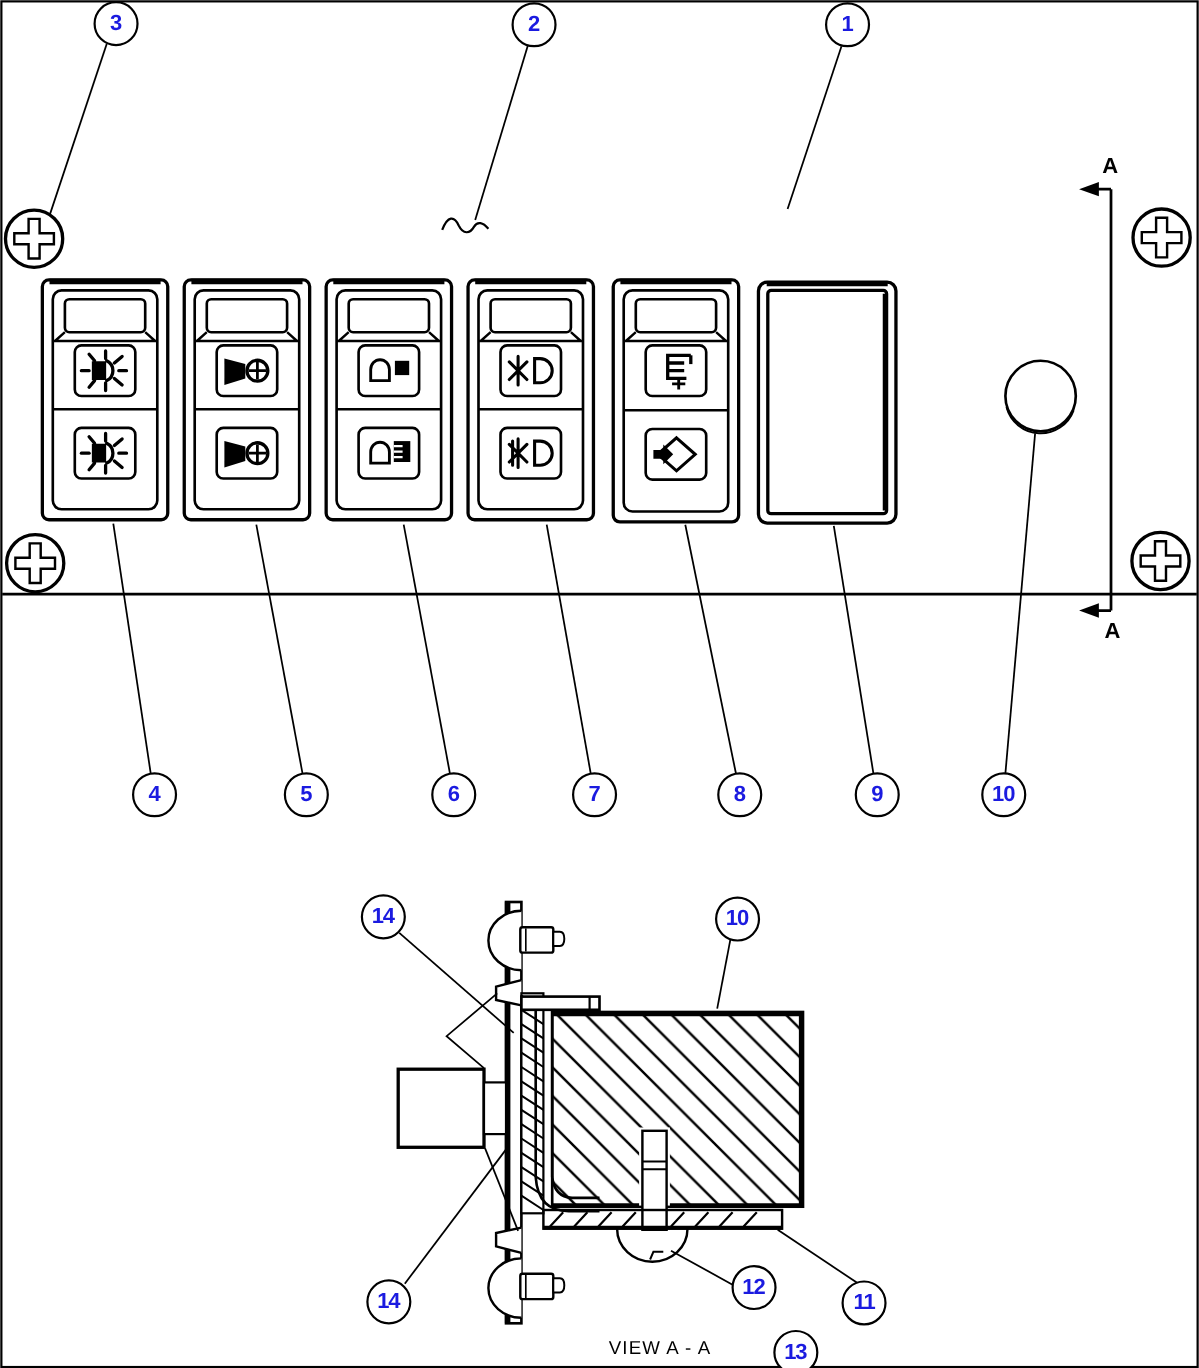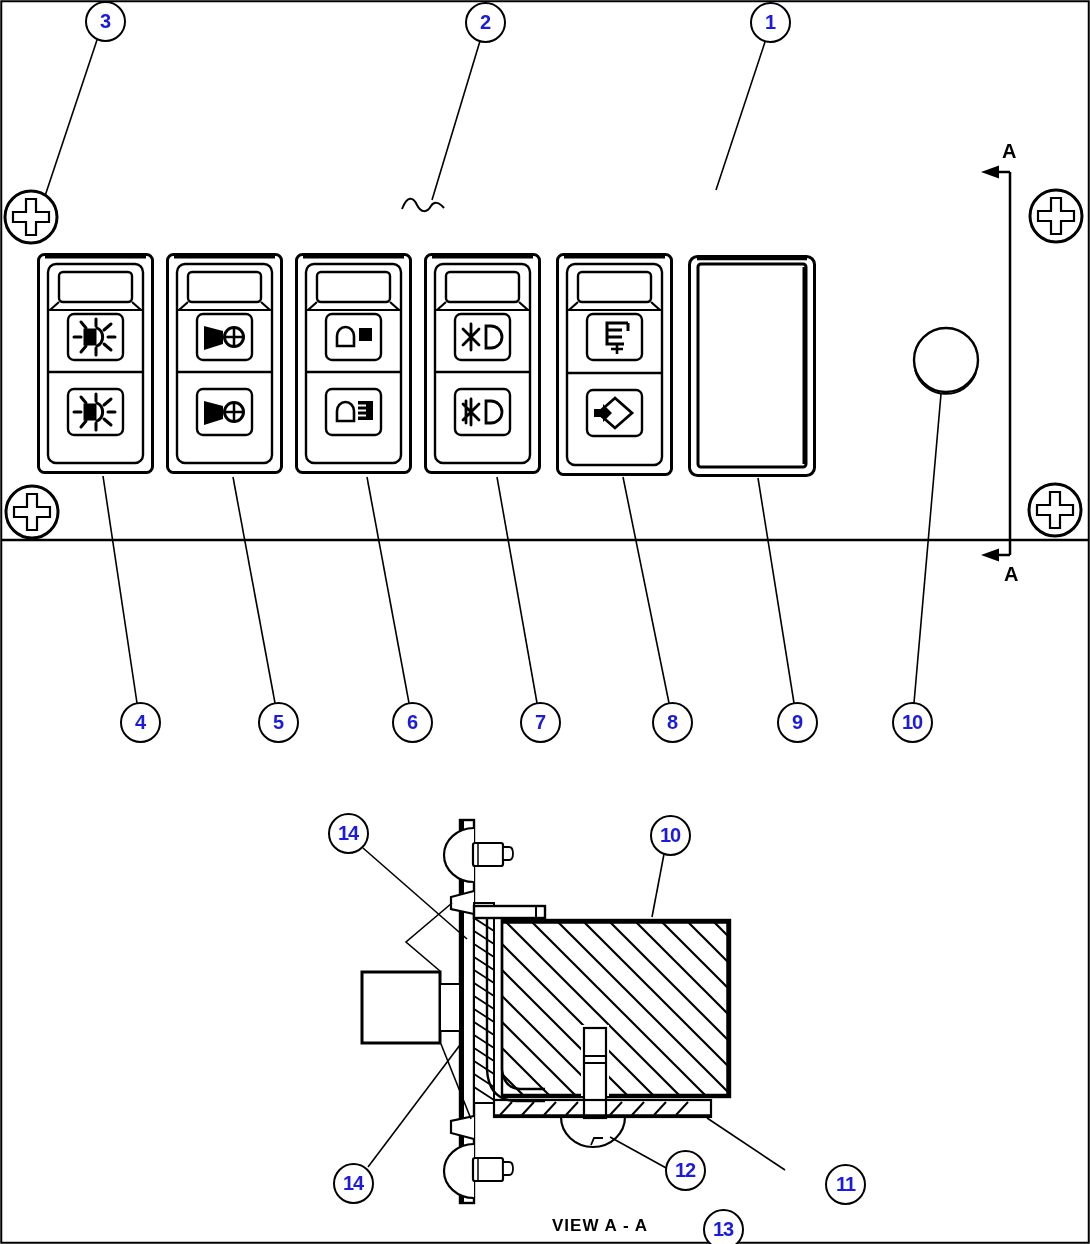--- a/index.html
+++ b/index.html
@@ -12,21 +12,21 @@
     position:absolute;width:41px;height:41px;box-sizing:border-box;
     border:2.5px solid #000;border-radius:50%;background:#fff;
     display:flex;align-items:center;justify-content:center;
     font-weight:bold;font-size:20px;color:#1b1be0;letter-spacing:-1px;
   }
   .marker{
     position:absolute;font-weight:bold;font-size:20px;color:#000;
   }
   .view-title{
     position:absolute;left:500px;top:1216px;width:200px;text-align:center;
-    font-weight:bold;font-size:17px;letter-spacing:1px;color:#000;
+    font-weight:normal;font-size:17px;letter-spacing:1px;color:#000;
   }
 </style>
 </head>
 <body>
 
 <div class="canvas">
 
 <svg width="1090" height="1244" viewBox="0 0 1090 1244">
   <defs>
     <pattern id="hatch" width="26" height="26" patternUnits="userSpaceOnUse">
@@ -301,21 +301,21 @@
     </div>
 <div class="callout" style="left:776.5px;top:701.5px;">
       <span>9</span>
     </div>
 <div class="callout" style="left:891.5px;top:701.5px;">
       <span>10</span>
     </div>
 <div class="callout" style="left:649.5px;top:814.5px;">
       <span>10</span>
     </div>
-<div class="callout" style="left:825px;top:1163.5px;">
+<div class="callout" style="left:765px;top:1163.5px;">
       <span>11</span>
     </div>
 <div class="callout" style="left:664.5px;top:1150px;">
       <span>12</span>
     </div>
 <div class="callout" style="left:702.5px;top:1209px;">
       <span>13</span>
     </div>
 <div class="callout" style="left:327.5px;top:812.5px;">
       <span>14</span>

